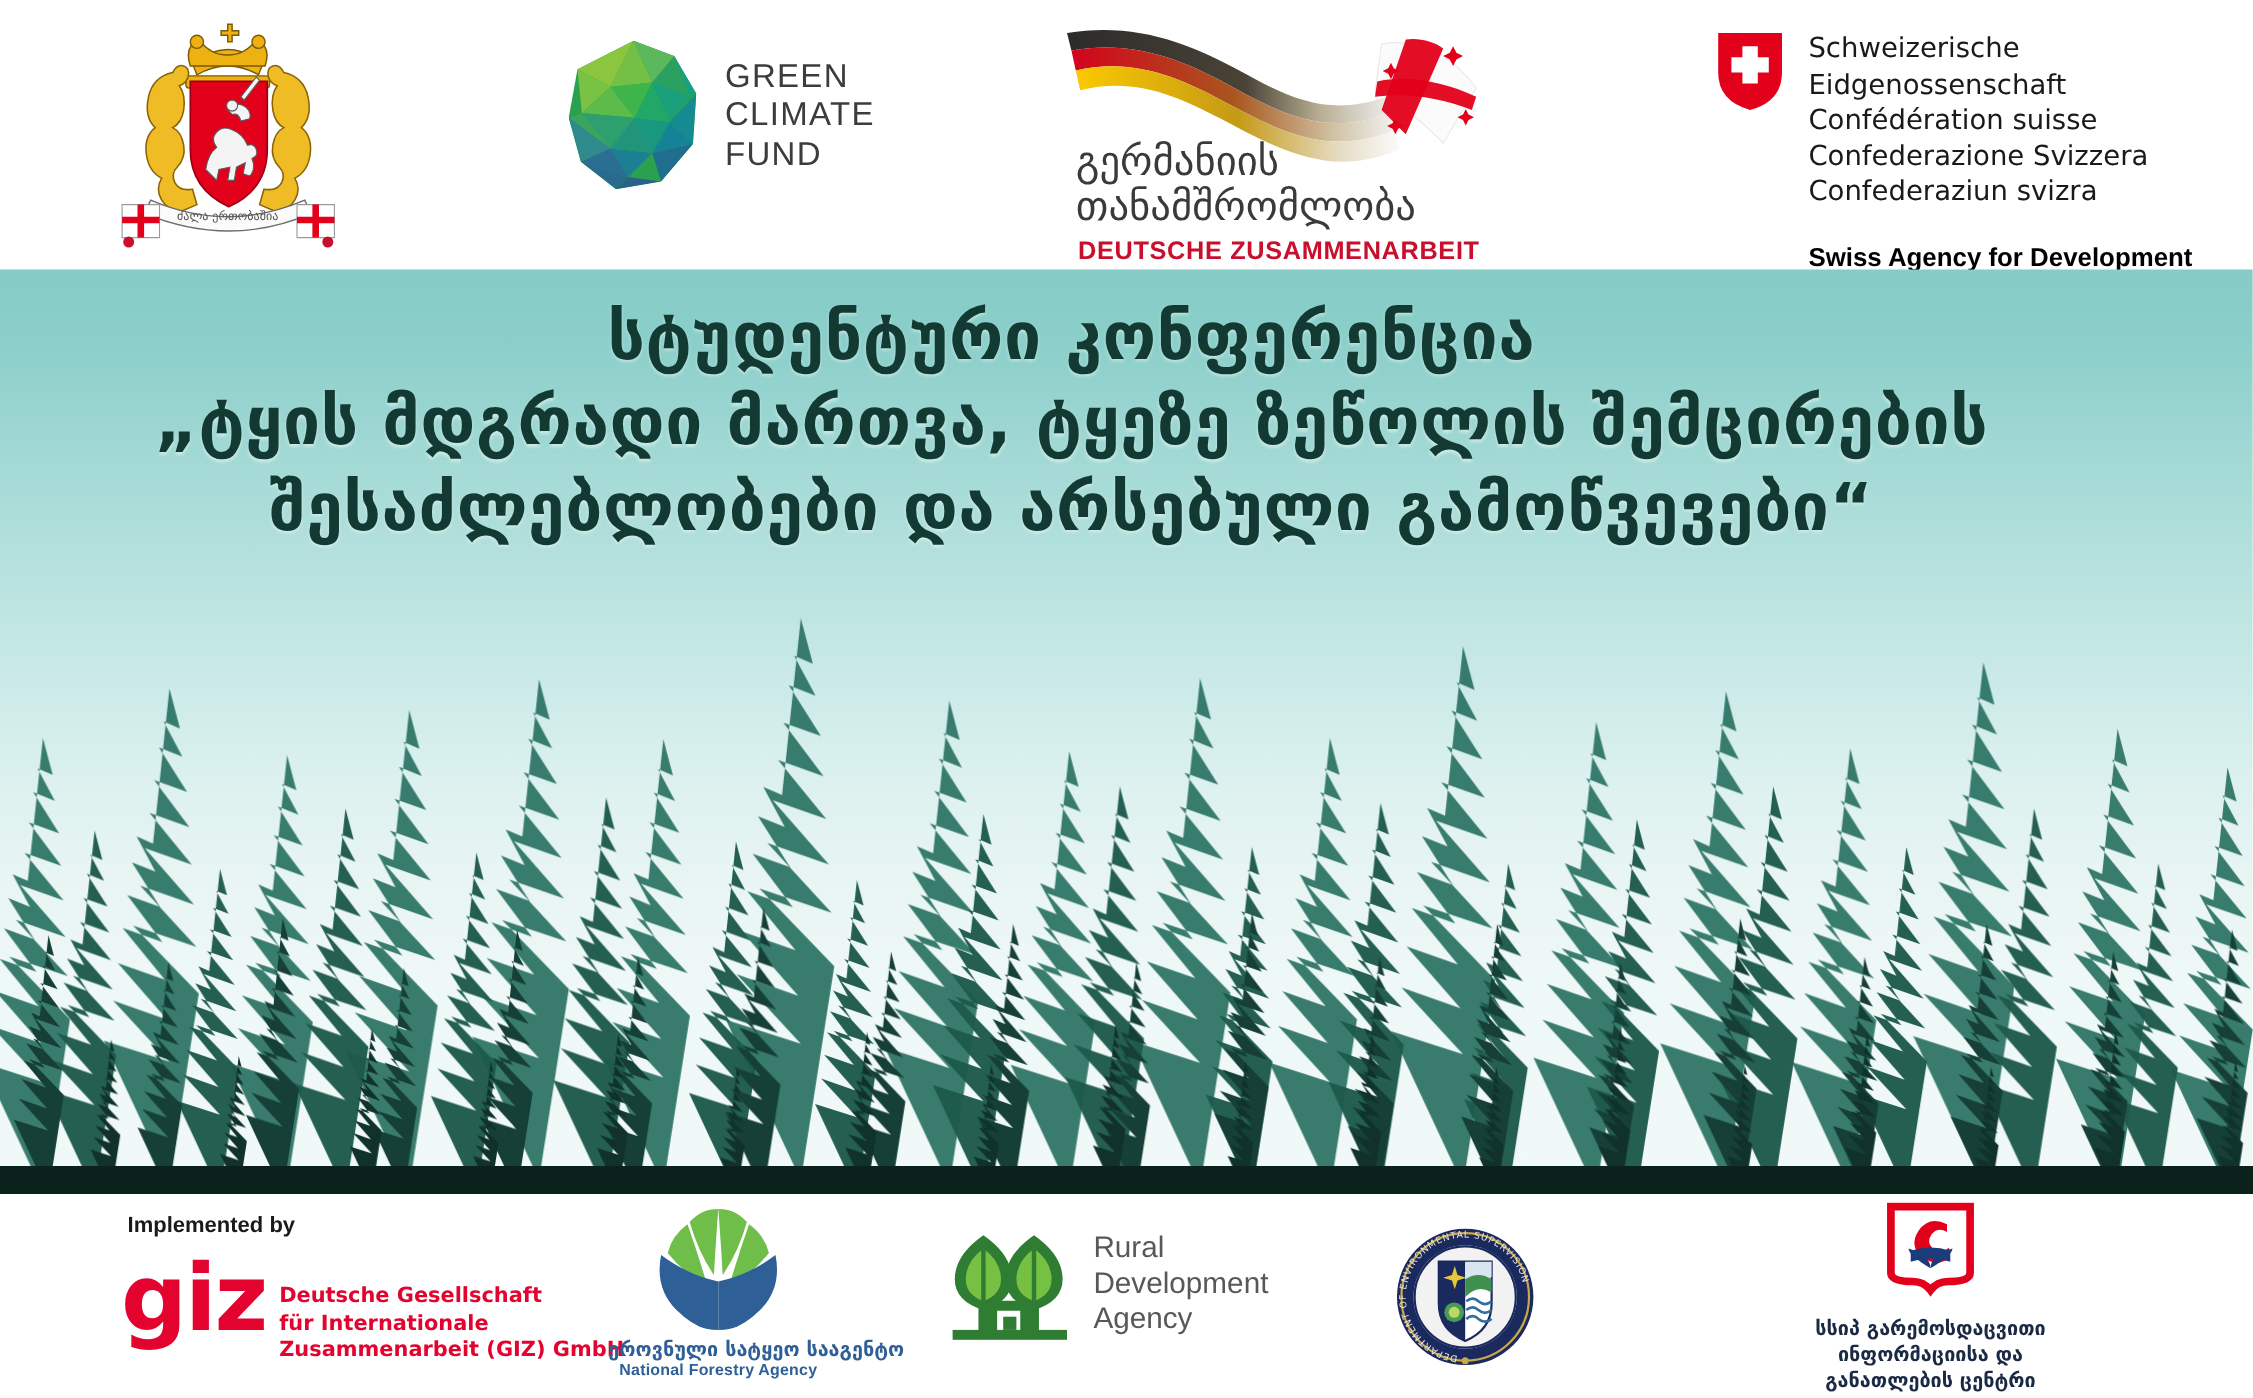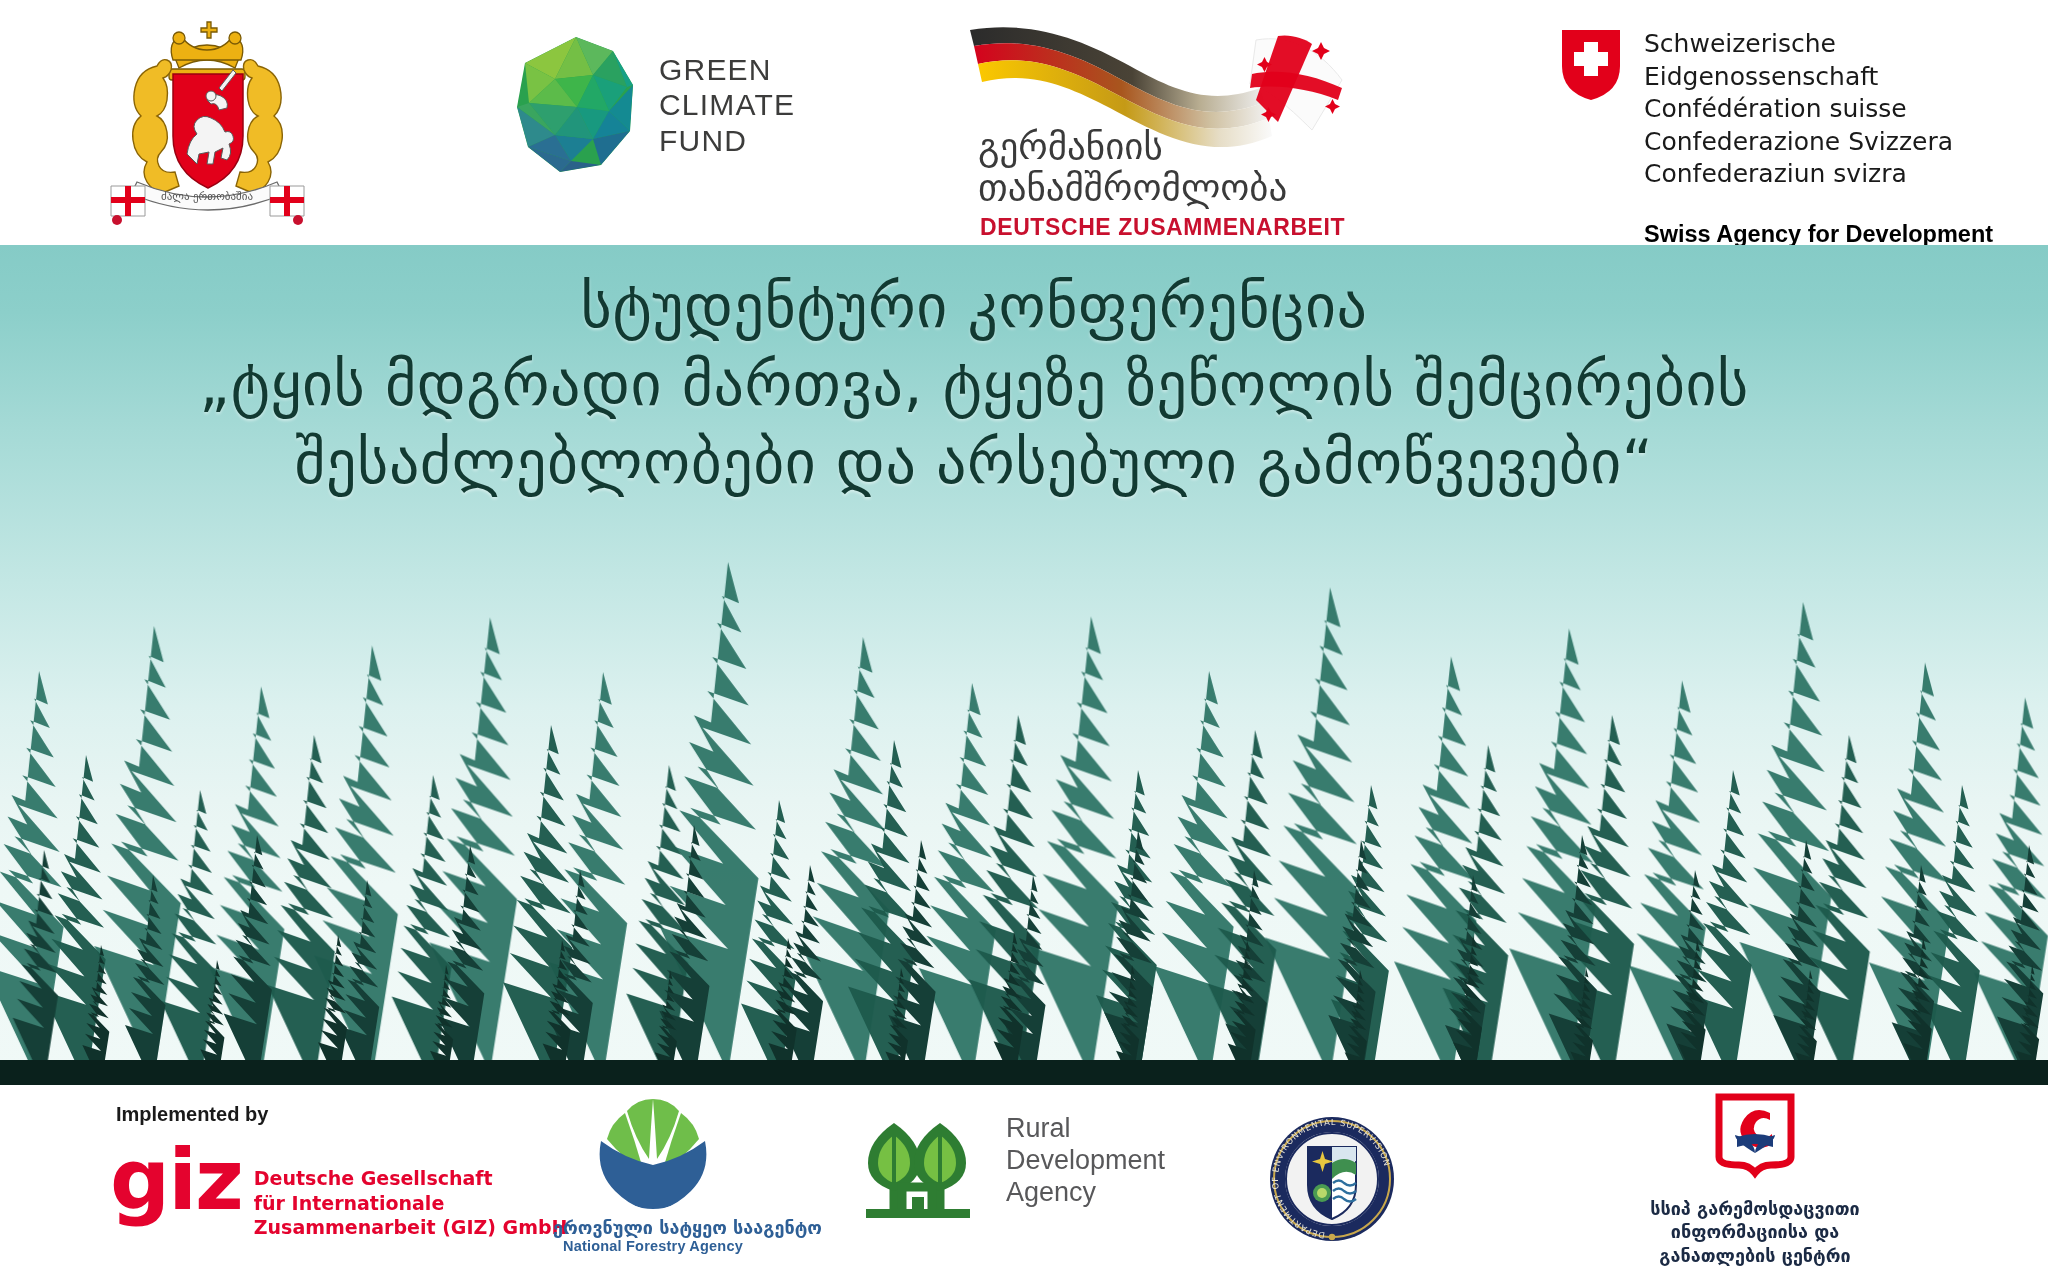--- a/index.html
+++ b/index.html
@@ -38,21 +38,21 @@
   
   .hero {
     position:absolute; left:0; top:245px; width:2048px; height:840px;
     background:linear-gradient(180deg,
         #85cbc6 0%, #8ccfca 8%, #a5dad6 22%, #c3e7e4 40%, #dcf1ef 55%, #e8f5f3 66%, #eef8f6 76%, #f0f9f7 100%);
     overflow:hidden;
   }
   .hero-title {
     position:absolute; left:0; top:22px; width:1948px;
     text-align:center; color:#123a32;
-    font-family:"DejaVu Sans", sans-serif; font-weight:400;
+    font-family:"DejaVu Sans", sans-serif; font-weight:700;
     font-size:60px; line-height:1.30; letter-spacing:0.5px;
     text-shadow:0 2px 3px rgba(255,255,255,.45);
   }
   .hero-title .l1 { display:block; }
   .hero-title .l2 { display:block; }
   .hero-title .l3 { display:block; }
 
   .forest { position:absolute; left:0; bottom:0; width:2048px; height:565px; }
 
   
@@ -66,21 +66,21 @@
               color:#e4032e; letter-spacing:-2px; }
   .giz-lines { margin-top:18px; font-size:19px; line-height:1.30; font-weight:700; color:#e4032e;
                font-family:"DejaVu Sans", sans-serif; }
 
   .nfa { position:absolute; left:553px; top:10px; width:200px; text-align:center; }
   .nfa svg { display:block; margin:0 auto; }
   .nfa-geo { margin-top:4px; font-size:18px; color:#2e5f96; font-weight:700;
              font-family:"DejaVu Sans", sans-serif; white-space:nowrap; }
   .nfa-en { font-size:14.5px; color:#2e5f96; font-weight:700; letter-spacing:.2px; }
 
-  .rda { position:absolute; left:862px; top:28px; display:flex; gap:32px; }
+  .rda { position:absolute; left:862px; top:28px; display:flex; align-items:center; gap:20px; }
   .rda-text { font-size:27px; line-height:1.18; color:#58585a; }
 
   .des { position:absolute; left:1268px; top:30px; width:128px; height:128px; }
 
   .eiec { position:absolute; left:1625px; top:8px; width:260px; text-align:center; }
   .eiec-shield { display:block; margin:0 auto; }
   .eiec-text { margin-top:8px; font-size:18px; line-height:1.30; font-weight:700; color:#1b2a44;
                font-family:"DejaVu Sans", sans-serif; }
 </style>
 </head>

